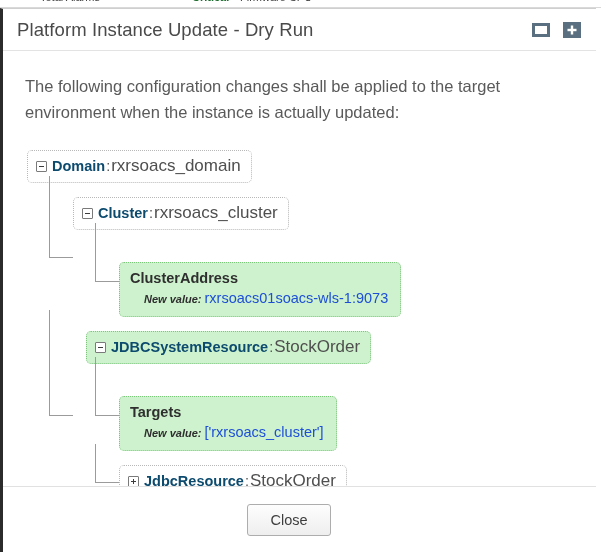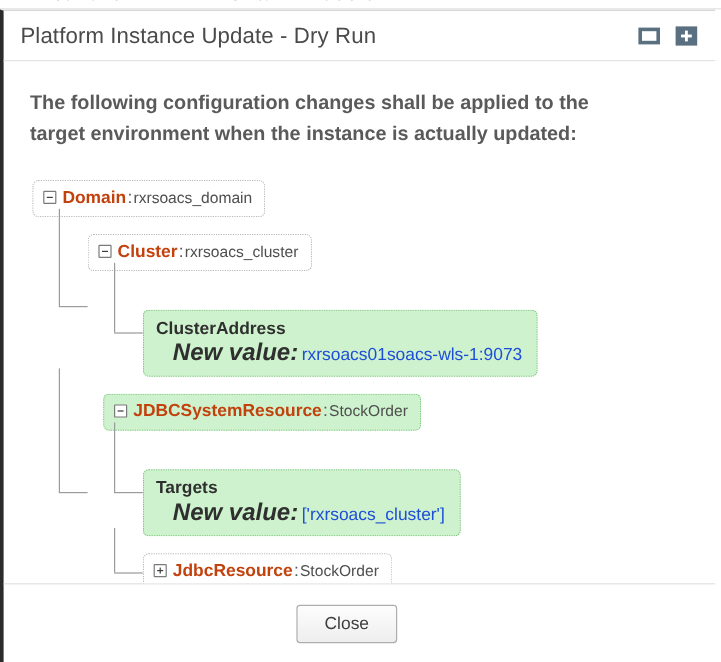--- a/index.html
+++ b/index.html
@@ -98,21 +98,21 @@
     padding: 22px 22px 0 22px;
     box-sizing: border-box;
     overflow: hidden;
   }
   #intro-text {
     font-size: 16.5px;
     line-height: 26px;
     color: #5a5a5a;
     max-width: 510px;
     margin: 0 0 18px 0;
-    font-weight: bold;
+    font-weight: normal;
   }
 
   
   #tree {
     position: relative;
     margin-left: 2px;
   }
   .tree-level {
     position: relative;
     list-style: none;
@@ -199,29 +199,29 @@
     left: 4px;
     top: 2px;
     width: 1px;
     height: 5px;
     background: #3c3c3c;
   }
 
   .node-type {
     font-size: 14.5px;
     font-weight: bold;
-    color: #c2410c;
+    color: #0c4a6e;
   }
   .node-sep {
     font-size: 14.5px;
     color: #555555;
     padding: 0 1px;
   }
   .node-value {
-    font-size: 13px;
+    font-size: 17px;
     color: #4f4f4f;
   }
 
   
   .attr-box {
     display: inline-block;
     vertical-align: middle;
     position: relative;
     background: #cdf2cd;
     border: 1px dotted #7dc47d;
@@ -237,21 +237,21 @@
     font-weight: bold;
     color: #2f2f2f;
     line-height: 19px;
   }
   .attr-line2 {
     display: block;
     line-height: 20px;
     padding-left: 14px;
   }
   .attr-label {
-    font-size: 20px;
+    font-size: 11px;
     font-weight: bold;
     font-style: italic;
     color: #2f2f2f;
   }
   .attr-value {
     font-size: 14.5px;
     color: #1d4ed8;
     padding-left: 3px;
   }
 

